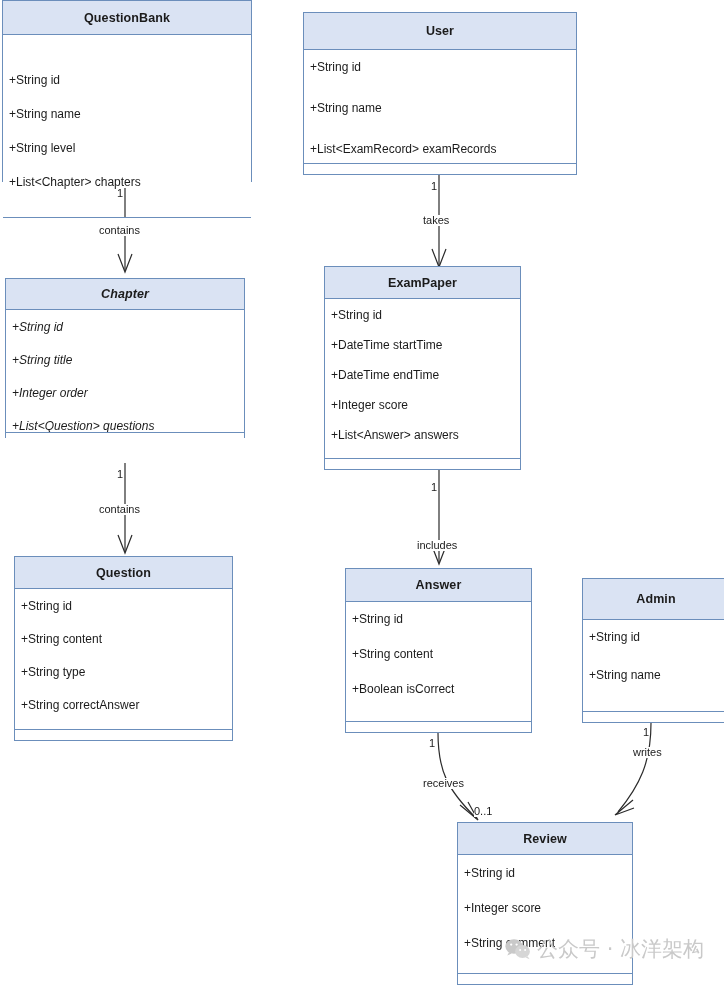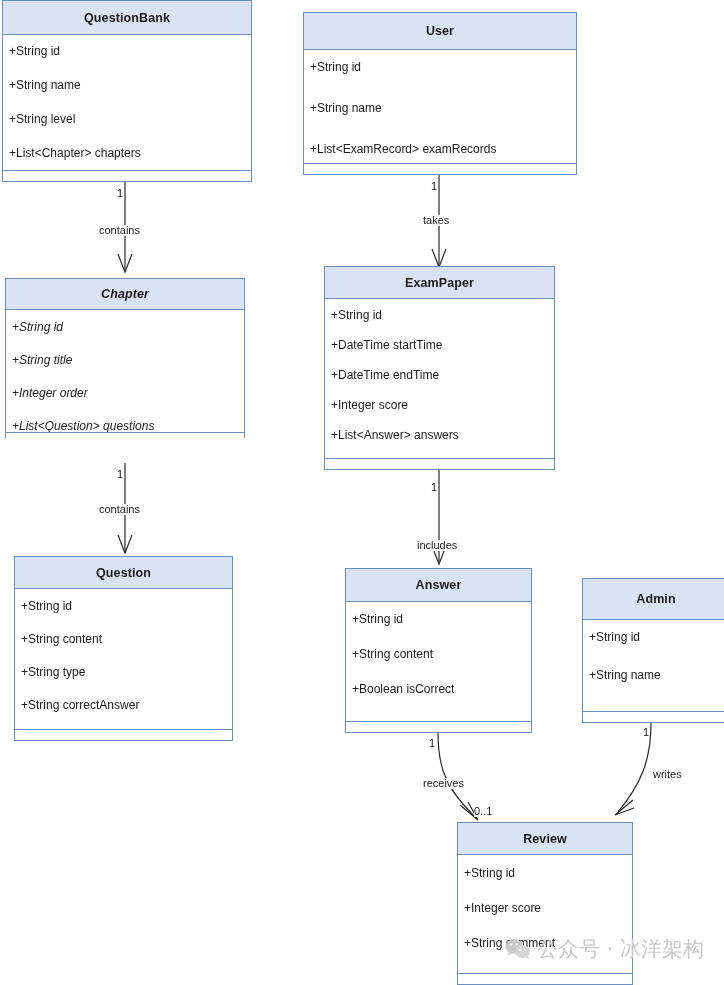--- a/index.html
+++ b/index.html
@@ -120,21 +120,21 @@
     <path class="edge-path" d="M 439 470 L 439 562"></path>
     <path class="edge-head" d="M 432 546 L 439 564 L 446 546"></path>
 
     <path class="edge-path" d="M 438 733 C 438 772, 448 790, 476 818"></path>
     <path class="edge-head" d="M 460 805 L 478 820 L 468 802"></path>
 
     <path class="edge-path" d="M 651 723 C 651 762, 640 785, 618 812"></path>
     <path class="edge-head" d="M 633 800 L 615 815 L 634 808"></path>
   </svg>
 
-  <div class="uml-class" style="left:2px; top:0px; width:250px; height:182px;">
+  <div class="uml-class" style="left:2px; top:0px; width:250px; height:182px;gap:29px;">
     <div class="uml-header" style="height:33px;">QuestionBank</div>
     <div class="uml-attrs" style="gap:22px; padding-top:10px;">
       <div class="uml-attr">+String id</div>
       <div class="uml-attr">+String name</div>
       <div class="uml-attr">+String level</div>
       <div class="uml-attr">+List&lt;Chapter&gt; chapters</div>
     </div>
     <div class="uml-methods"></div>
   </div>
 
@@ -152,21 +152,21 @@
     <div class="uml-header" style="height:30px;">Chapter</div>
     <div class="uml-attrs" style="gap:21px; padding-top:11px;">
       <div class="uml-attr">+String id</div>
       <div class="uml-attr">+String title</div>
       <div class="uml-attr">+Integer order</div>
       <div class="uml-attr">+List&lt;Question&gt; questions</div>
     </div>
     <div class="uml-methods"></div>
   </div>
 
-  <div class="uml-class" style="left:324px; top:266px; width:231px; height:204px;">
+  <div class="uml-class" style="left:324px; top:266px; width:197px; height:204px;">
     <div class="uml-header" style="height:31px;">ExamPaper</div>
     <div class="uml-attrs" style="gap:18px; padding-top:10px;">
       <div class="uml-attr">+String id</div>
       <div class="uml-attr">+DateTime startTime</div>
       <div class="uml-attr">+DateTime endTime</div>
       <div class="uml-attr">+Integer score</div>
       <div class="uml-attr">+List&lt;Answer&gt; answers</div>
     </div>
     <div class="uml-methods"></div>
   </div>
@@ -221,21 +221,21 @@
   <div class="edge-label" style="left:99px; top:504px;">contains</div>
 
   <div class="edge-mult" style="left:431px; top:482px;">1</div>
   <div class="edge-label" style="left:417px; top:516px;margin-top:24px;">includes</div>
 
   <div class="edge-mult" style="left:429px; top:738px;">1</div>
   <div class="edge-label" style="left:423px; top:778px;">receives</div>
   <div class="edge-mult" style="left:474px; top:806px;">0..1</div>
 
   <div class="edge-mult" style="left:643px; top:727px;">1</div>
-  <div class="edge-label" style="left:633px; top:769px;margin-left:20px;">writes</div>
+  <div class="edge-label" style="left:633px; top:747px;">writes</div>
 
   <div id="watermark" style="left:505px; top:935px;">
     <svg width="26" height="22" viewBox="0 0 26 22">
       <ellipse cx="9" cy="8.5" rx="8.6" ry="7.3" fill="#c9c9c9"></ellipse>
       <path d="M 4.2 14 L 2.2 17.6 L 6.6 15.5 Z" fill="#c9c9c9"></path>
       <ellipse cx="17.5" cy="13.5" rx="7.4" ry="6.4" fill="#d6d6d6"></ellipse>
       <path d="M 22.6 18.2 L 24.6 21.3 L 20.6 19.6 Z" fill="#d6d6d6"></path>
       <circle cx="6.2" cy="6.6" r="1.15" fill="#ffffff"></circle>
       <circle cx="11.6" cy="6.6" r="1.15" fill="#ffffff"></circle>
       <circle cx="15.1" cy="11.9" r="1" fill="#ffffff"></circle>

